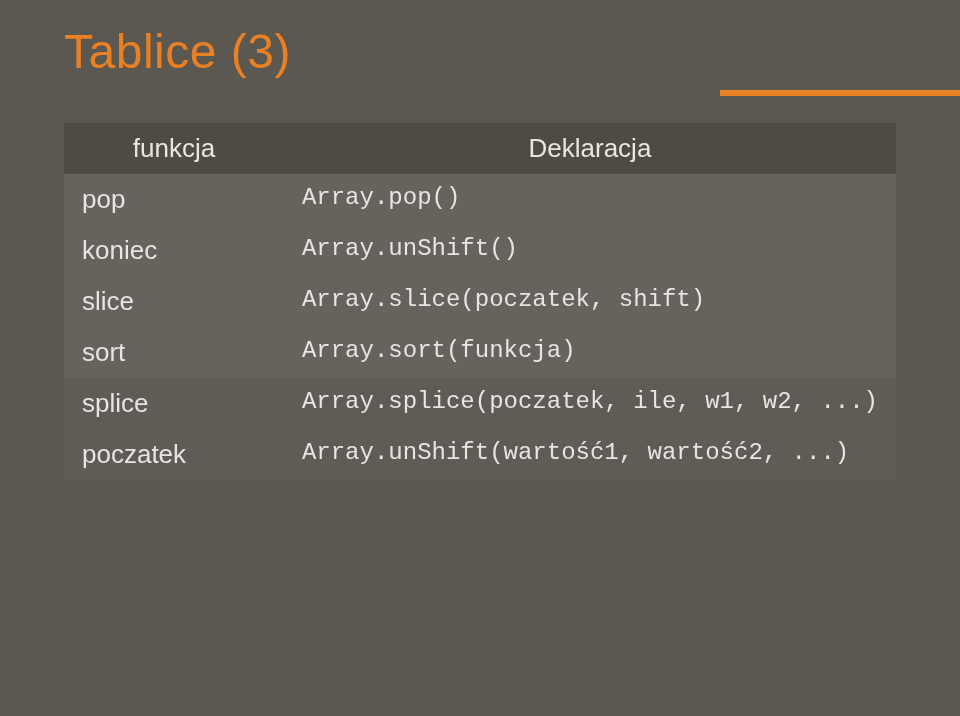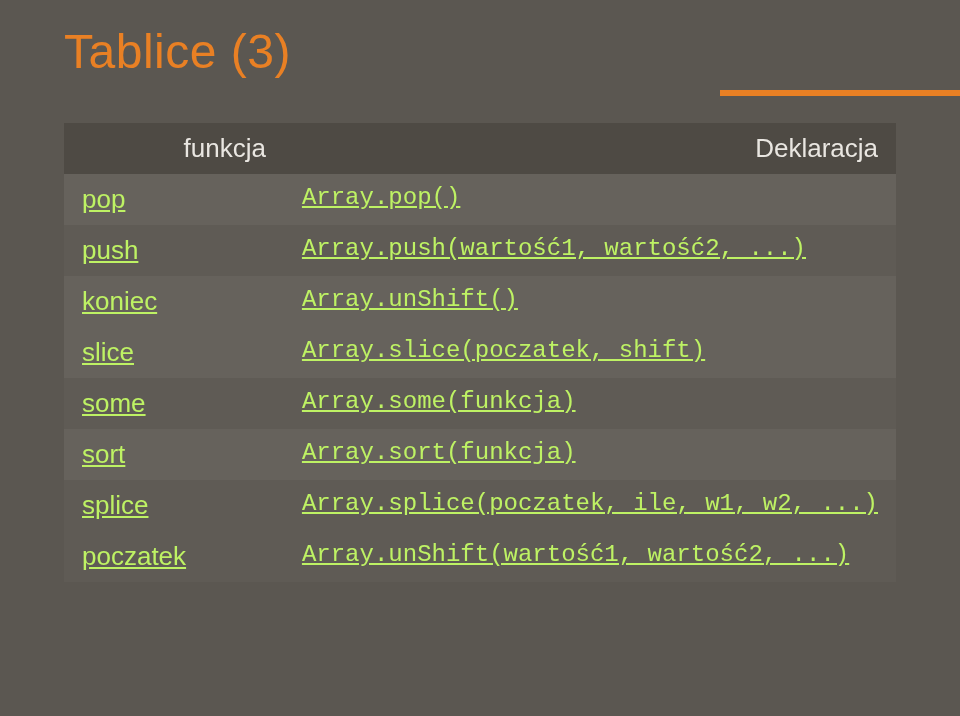--- a/index.html
+++ b/index.html
@@ -37,34 +37,33 @@
     height: 6px;
     background: #e98024;
   }
   table {
     border-collapse: collapse;
     width: 100%;
     font-family: "Consolas", "Courier New", monospace;
     font-size: 24px;
   }
   th {
-    text-align: right;
+    text-align: center;
     font-weight: 400;
     color: #e9e6e1;
     background: #4e4a44;
     padding: 10px 18px;
     font-family: "Trebuchet MS", "Segoe UI", sans-serif;
     font-size: 26px;
   }
   td {
-    color: #bef264;
+    color: #e5e5e5;
     padding: 10px 18px;
     vertical-align: top;
     white-space: nowrap;
-    text-decoration: underline;
   }
   td.fn {
     font-family: "Trebuchet MS", "Segoe UI", sans-serif;
     font-size: 26px;
     width: 190px;
   }
   tbody tr.band-a { background: #66625c; }
   tbody tr.band-b { background: #5f5b55; }
 </style>
 </head>
@@ -79,35 +78,27 @@
       <tr>
         <th>funkcja</th>
         <th>Deklaracja</th>
       </tr>
     </thead>
     <tbody>
       <tr class="band-a">
         <td class="fn">pop</td>
         <td>Array.pop()</td>
       </tr>
-      <tr class="band-b">
-        <td class="fn">push</td>
-        <td>Array.push(wartość1, wartość2, ...)</td>
-      </tr>
       <tr class="band-a">
         <td class="fn">koniec</td>
         <td>Array.unShift()</td>
       </tr>
       <tr class="band-a">
         <td class="fn">slice</td>
         <td>Array.slice(poczatek, shift)</td>
-      </tr>
-      <tr class="band-b">
-        <td class="fn">some</td>
-        <td>Array.some(funkcja)</td>
       </tr>
       <tr class="band-a">
         <td class="fn">sort</td>
         <td>Array.sort(funkcja)</td>
       </tr>
       <tr class="band-b">
         <td class="fn">splice</td>
         <td>Array.splice(poczatek, ile, w1, w2, ...)</td>
       </tr>
       <tr class="band-b">

